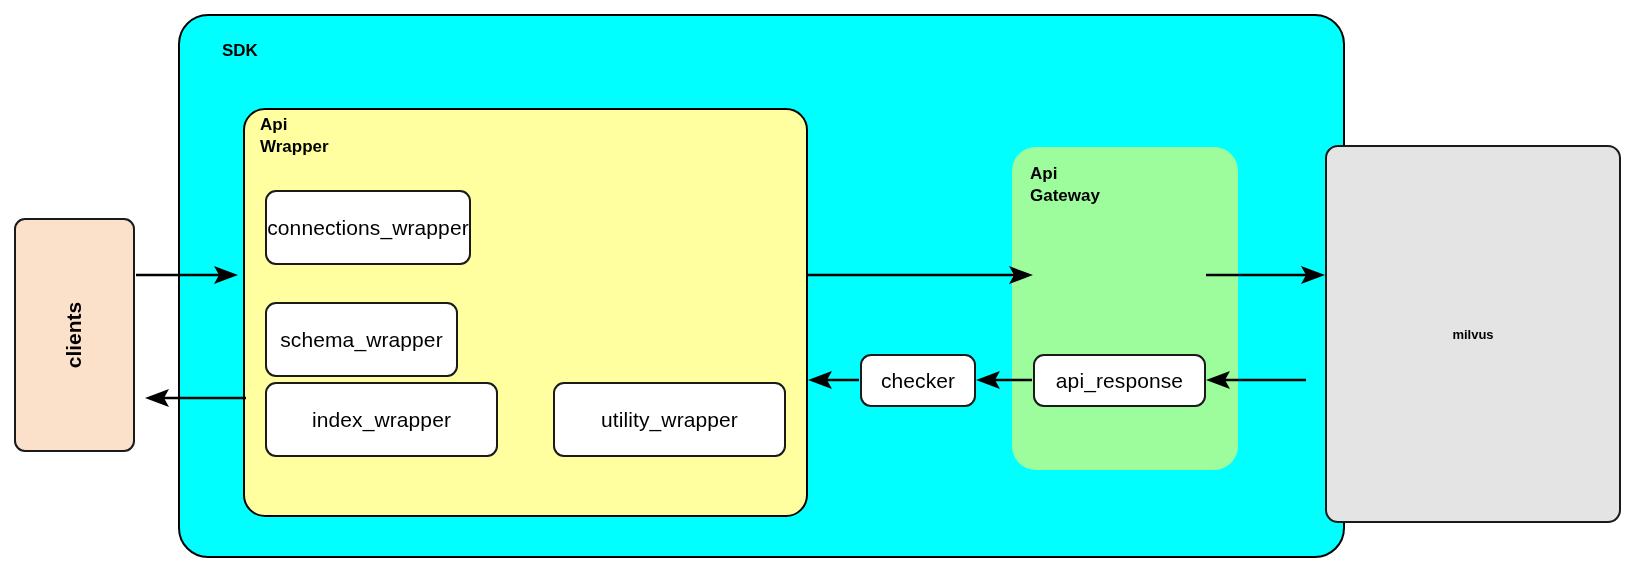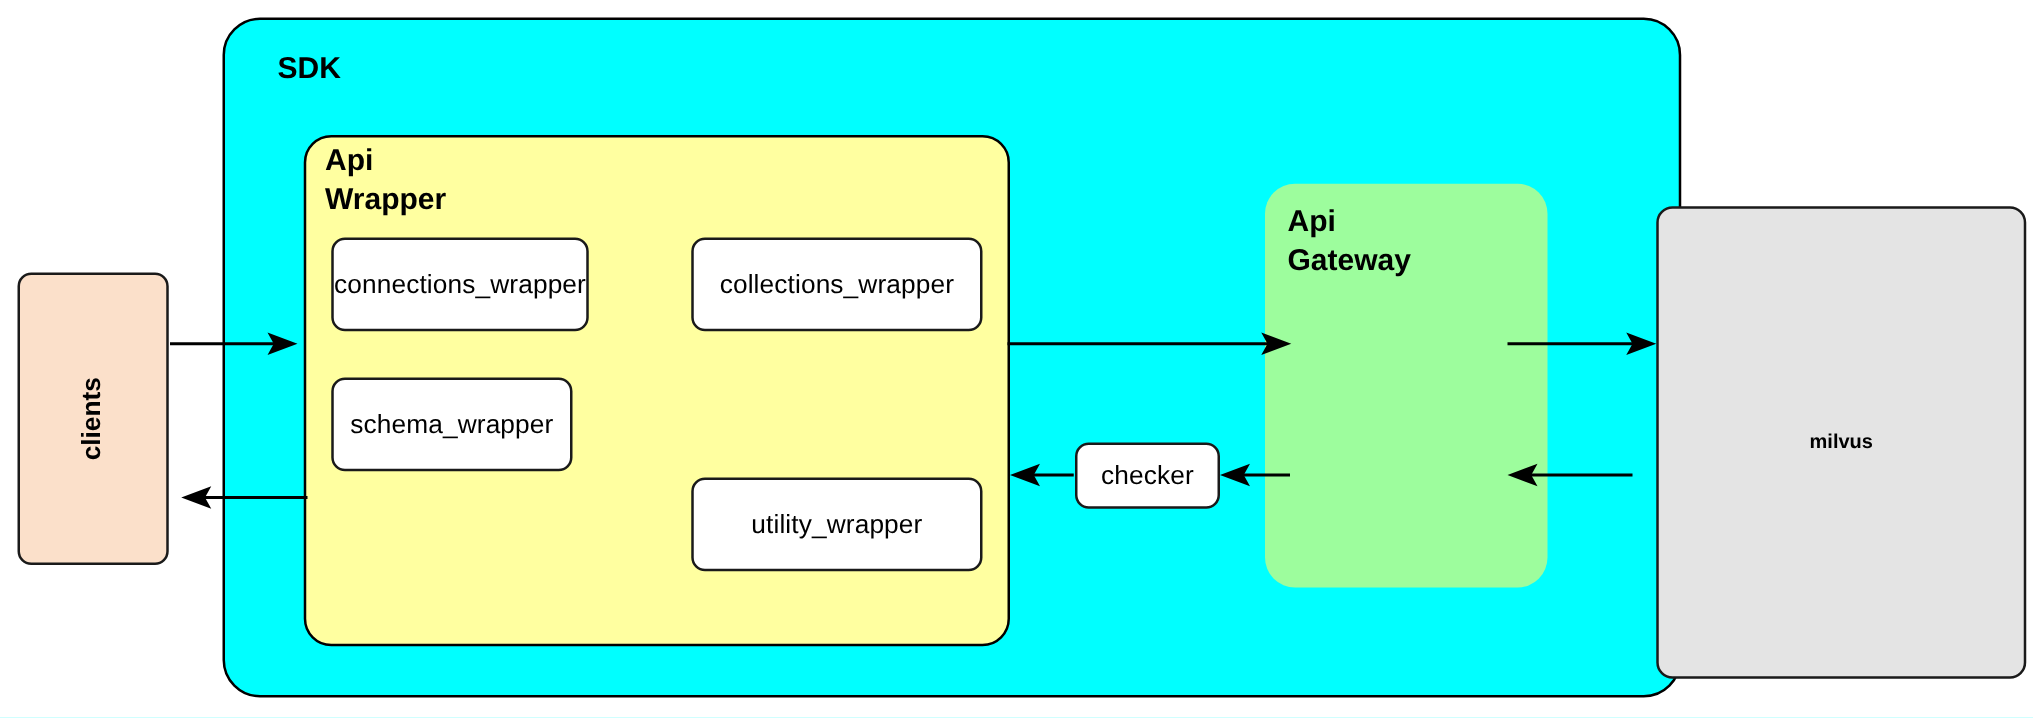--- a/index.html
+++ b/index.html
@@ -67,21 +67,21 @@
     height: 323px;
     background: #9dfd9d;
     border: none;
     border-radius: 24px;
   }
 
   
   .group-title {
     position: absolute;
     font-weight: bold;
-    font-size: 24px;
+    font-size: 17px;
     color: #000000;
     line-height: 1.28;
     white-space: pre-line;
   }
   #sdk-title      { left: 222px; top: 40px; }
   #wrapper-title  { left: 260px; top: 114px; text-align: left; }
   #gateway-title  { left: 1030px; top: 163px; text-align: left; }
 
   
   #clients-box {
@@ -104,23 +104,22 @@
   
   #milvus-box {
     left: 1325px;
     top: 145px;
     width: 296px;
     height: 378px;
     background: #e4e4e4;
     border: 2px solid #1a1a1a;
     border-radius: 13px;
     font-weight: bold;
-    font-size: 16px;
-    color: #000000;
-    margin-top: 20px;
+    font-size: 13px;
+    color: #000000;
   }
 
   
   #b-connections { left: 265px; top: 190px; width: 206px; height: 75px; }
   #b-collections { left: 553px; top: 190px; width: 233px; height: 75px; }
   #b-schema      { left: 265px; top: 288px; width: 193px; height: 75px; margin-top: 14px; }
   #b-partition   { left: 553px; top: 286px; width: 233px; height: 75px; }
   #b-index       { left: 265px; top: 382px; width: 233px; height: 75px; }
   #b-utility     { left: 553px; top: 382px; width: 233px; height: 75px; }
 
@@ -165,34 +164,37 @@
     <span id="clients-label">clients</span>
   </div>
 
   <div id="milvus-box" class="box">
     <span>milvus</span>
   </div>
 
   <div id="b-connections" class="box leaf-box">
     <span>connections_wrapper</span>
   </div>
-  <div id="b-collections" class="box leaf-box">
-    <span>collections_wrapper</span>
-  </div>
   <div id="b-schema" class="box leaf-box">
     <span>schema_wrapper</span>
   </div>
+  <div id="b-index" class="box leaf-box">
+    <span>index_wrapper</span>
+  </div>
   <div id="b-checker" class="box leaf-box">
     <span>checker</span>
   </div>
 
   <div id="b-utility" class="box leaf-box">
     <span>utility_wrapper</span>
   </div>
 
+  <div id="b-api-response" class="box leaf-box">
+    <span>api_response</span>
+  </div>
 
   <svg class="arrow-svg" style="left:0;top:0;" width="1634" height="574">
 
     <g>
       <line class="arrow-line" x1="136" y1="275" x2="220" y2="275"></line>
       <polygon class="arrow-head" points="238,275 214,266 219,275 214,284"></polygon>
     </g>
 
     <g>
       <line class="arrow-line" x1="246" y1="398" x2="163" y2="398"></line>

